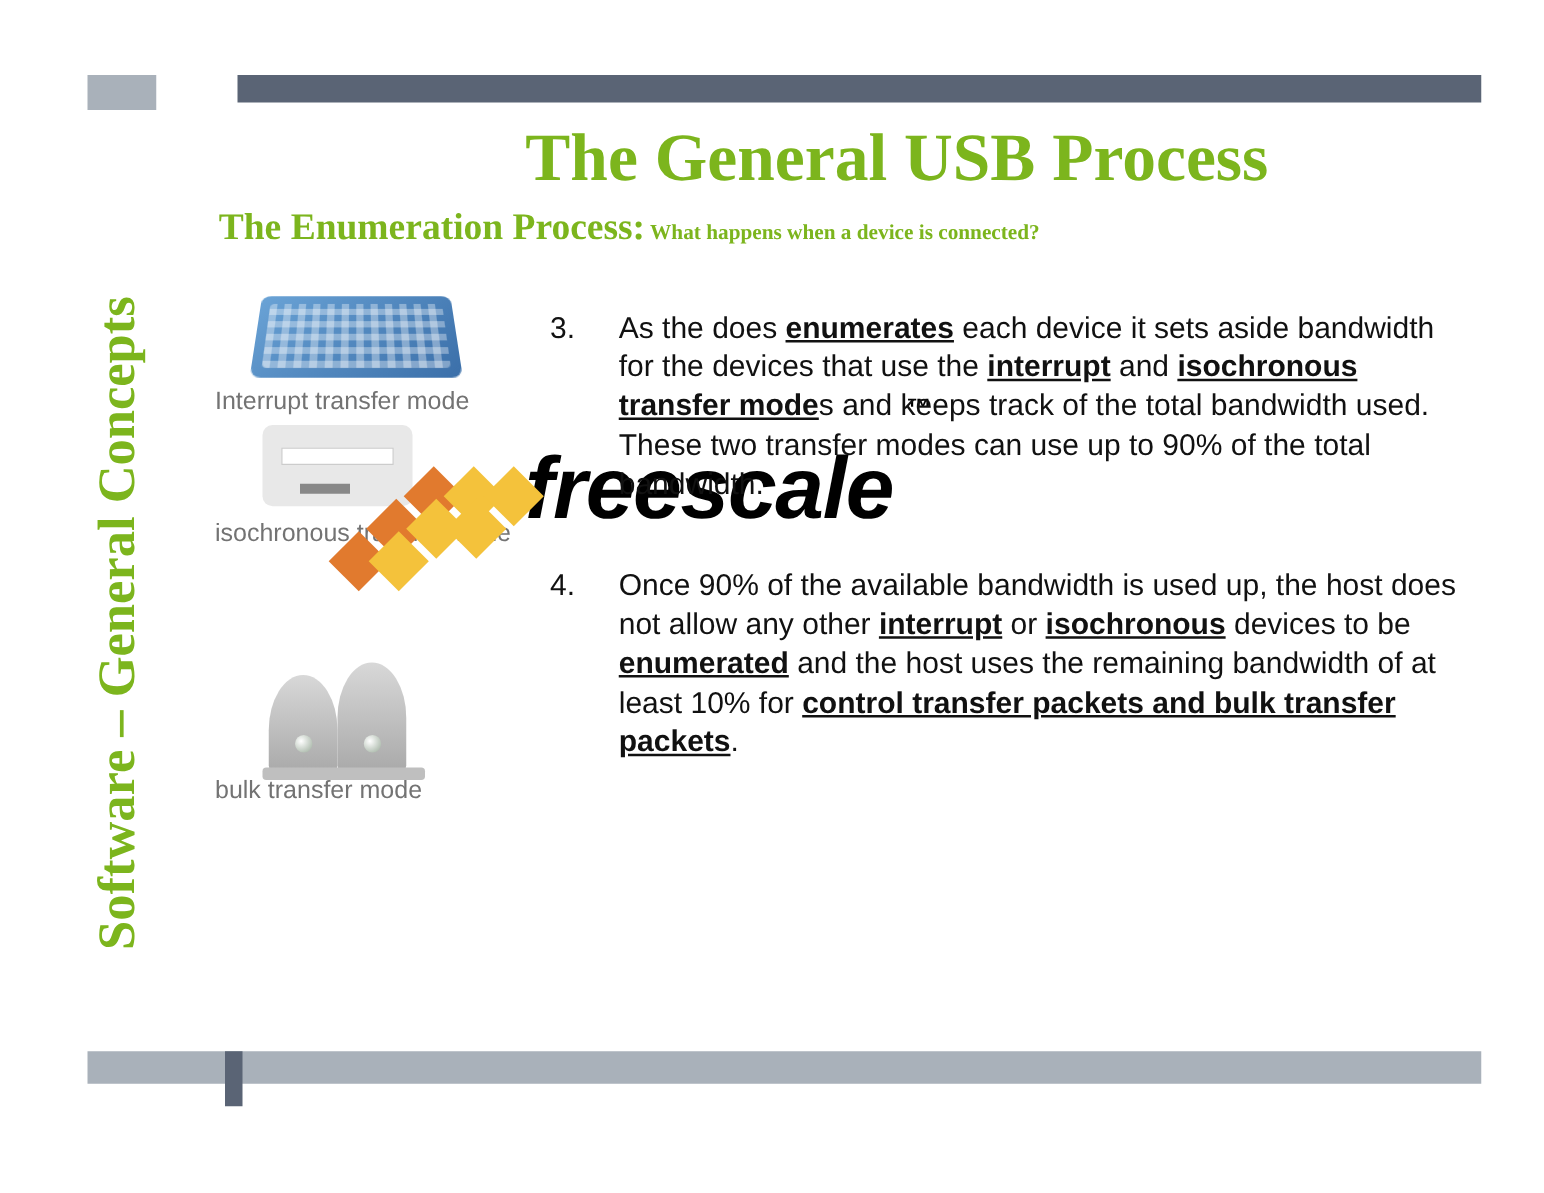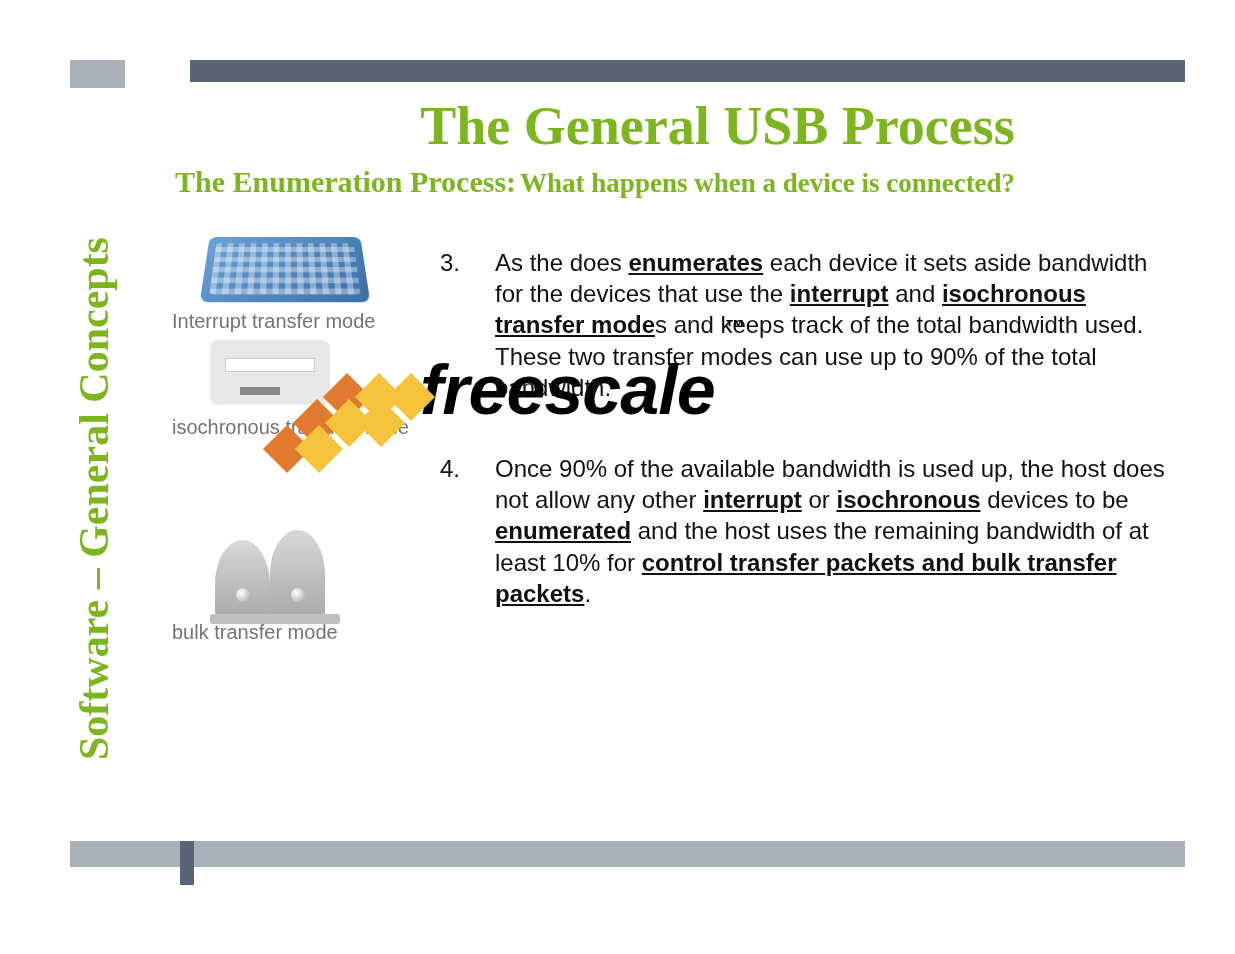--- a/index.html
+++ b/index.html
@@ -62,21 +62,21 @@
   .subtitle-line {
     position: absolute;
     top: 165px;
     left: 175px;
     right: 40px;
     font-family: 'Times New Roman', serif;
     font-weight: bold;
     color: #7cb51d;
   }
   .subtitle-a { font-size: 30px; margin-top: 16px; }
-  .subtitle-b { font-size: 27px; }
+  .subtitle-b { font-size: 17px; }
   .kb {
     top: 230px;
     width: 160px;
     height: 75px;
     background: linear-gradient(135deg, #6aa3d6, #3b6fa9);
     border-radius: 8px;
     transform: perspective(300px) rotateX(30deg);
   }
   .kb::before {
     content: "";

